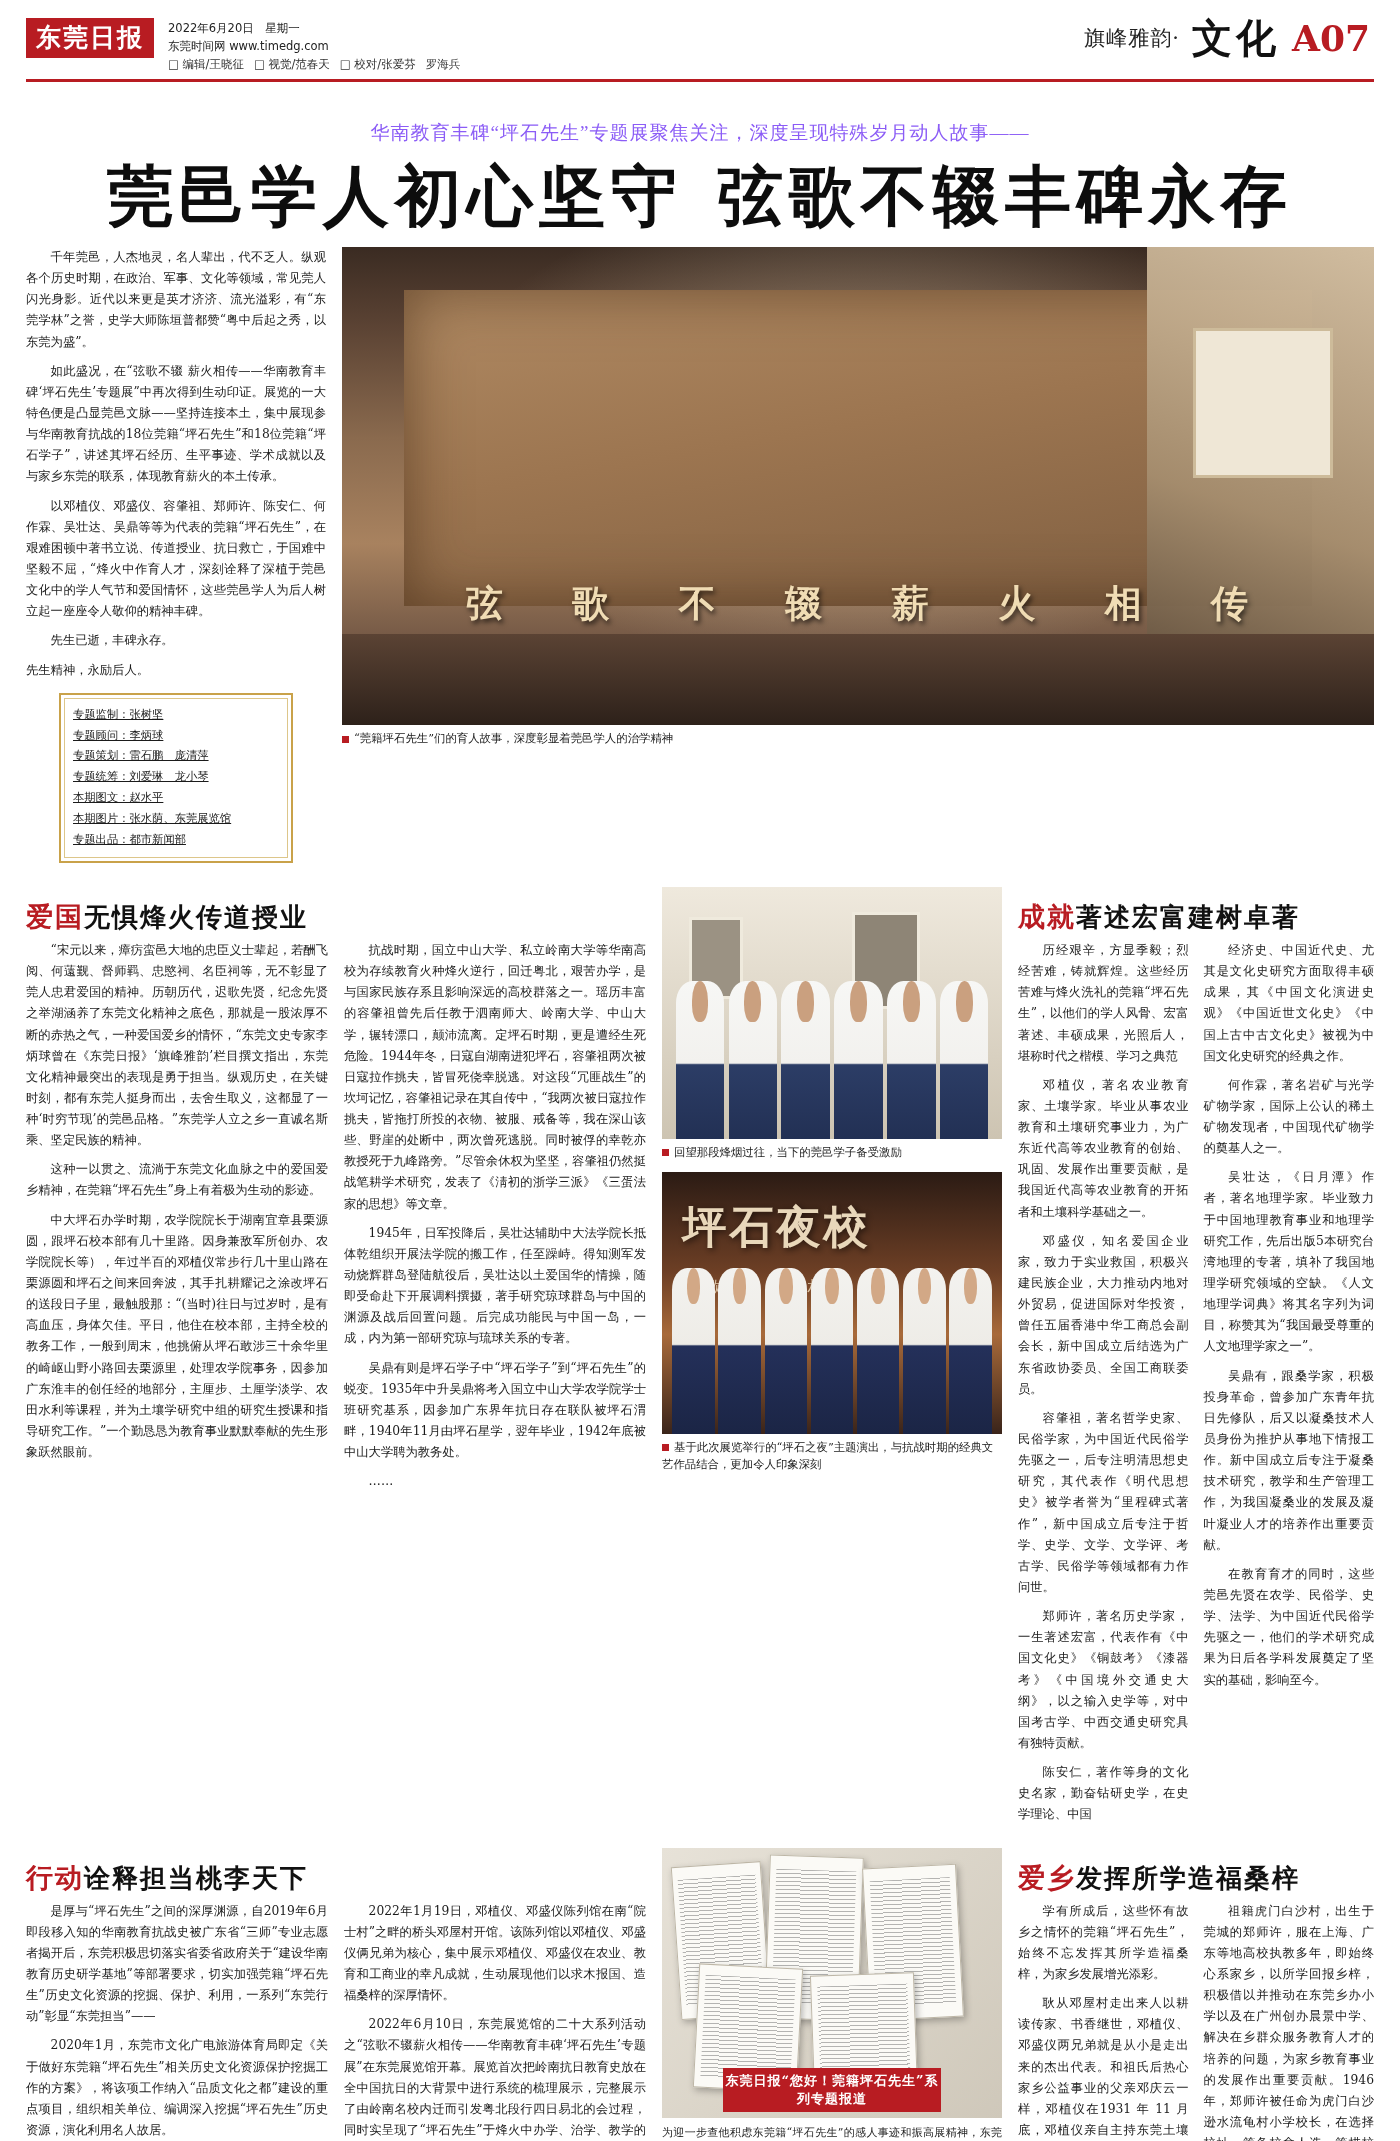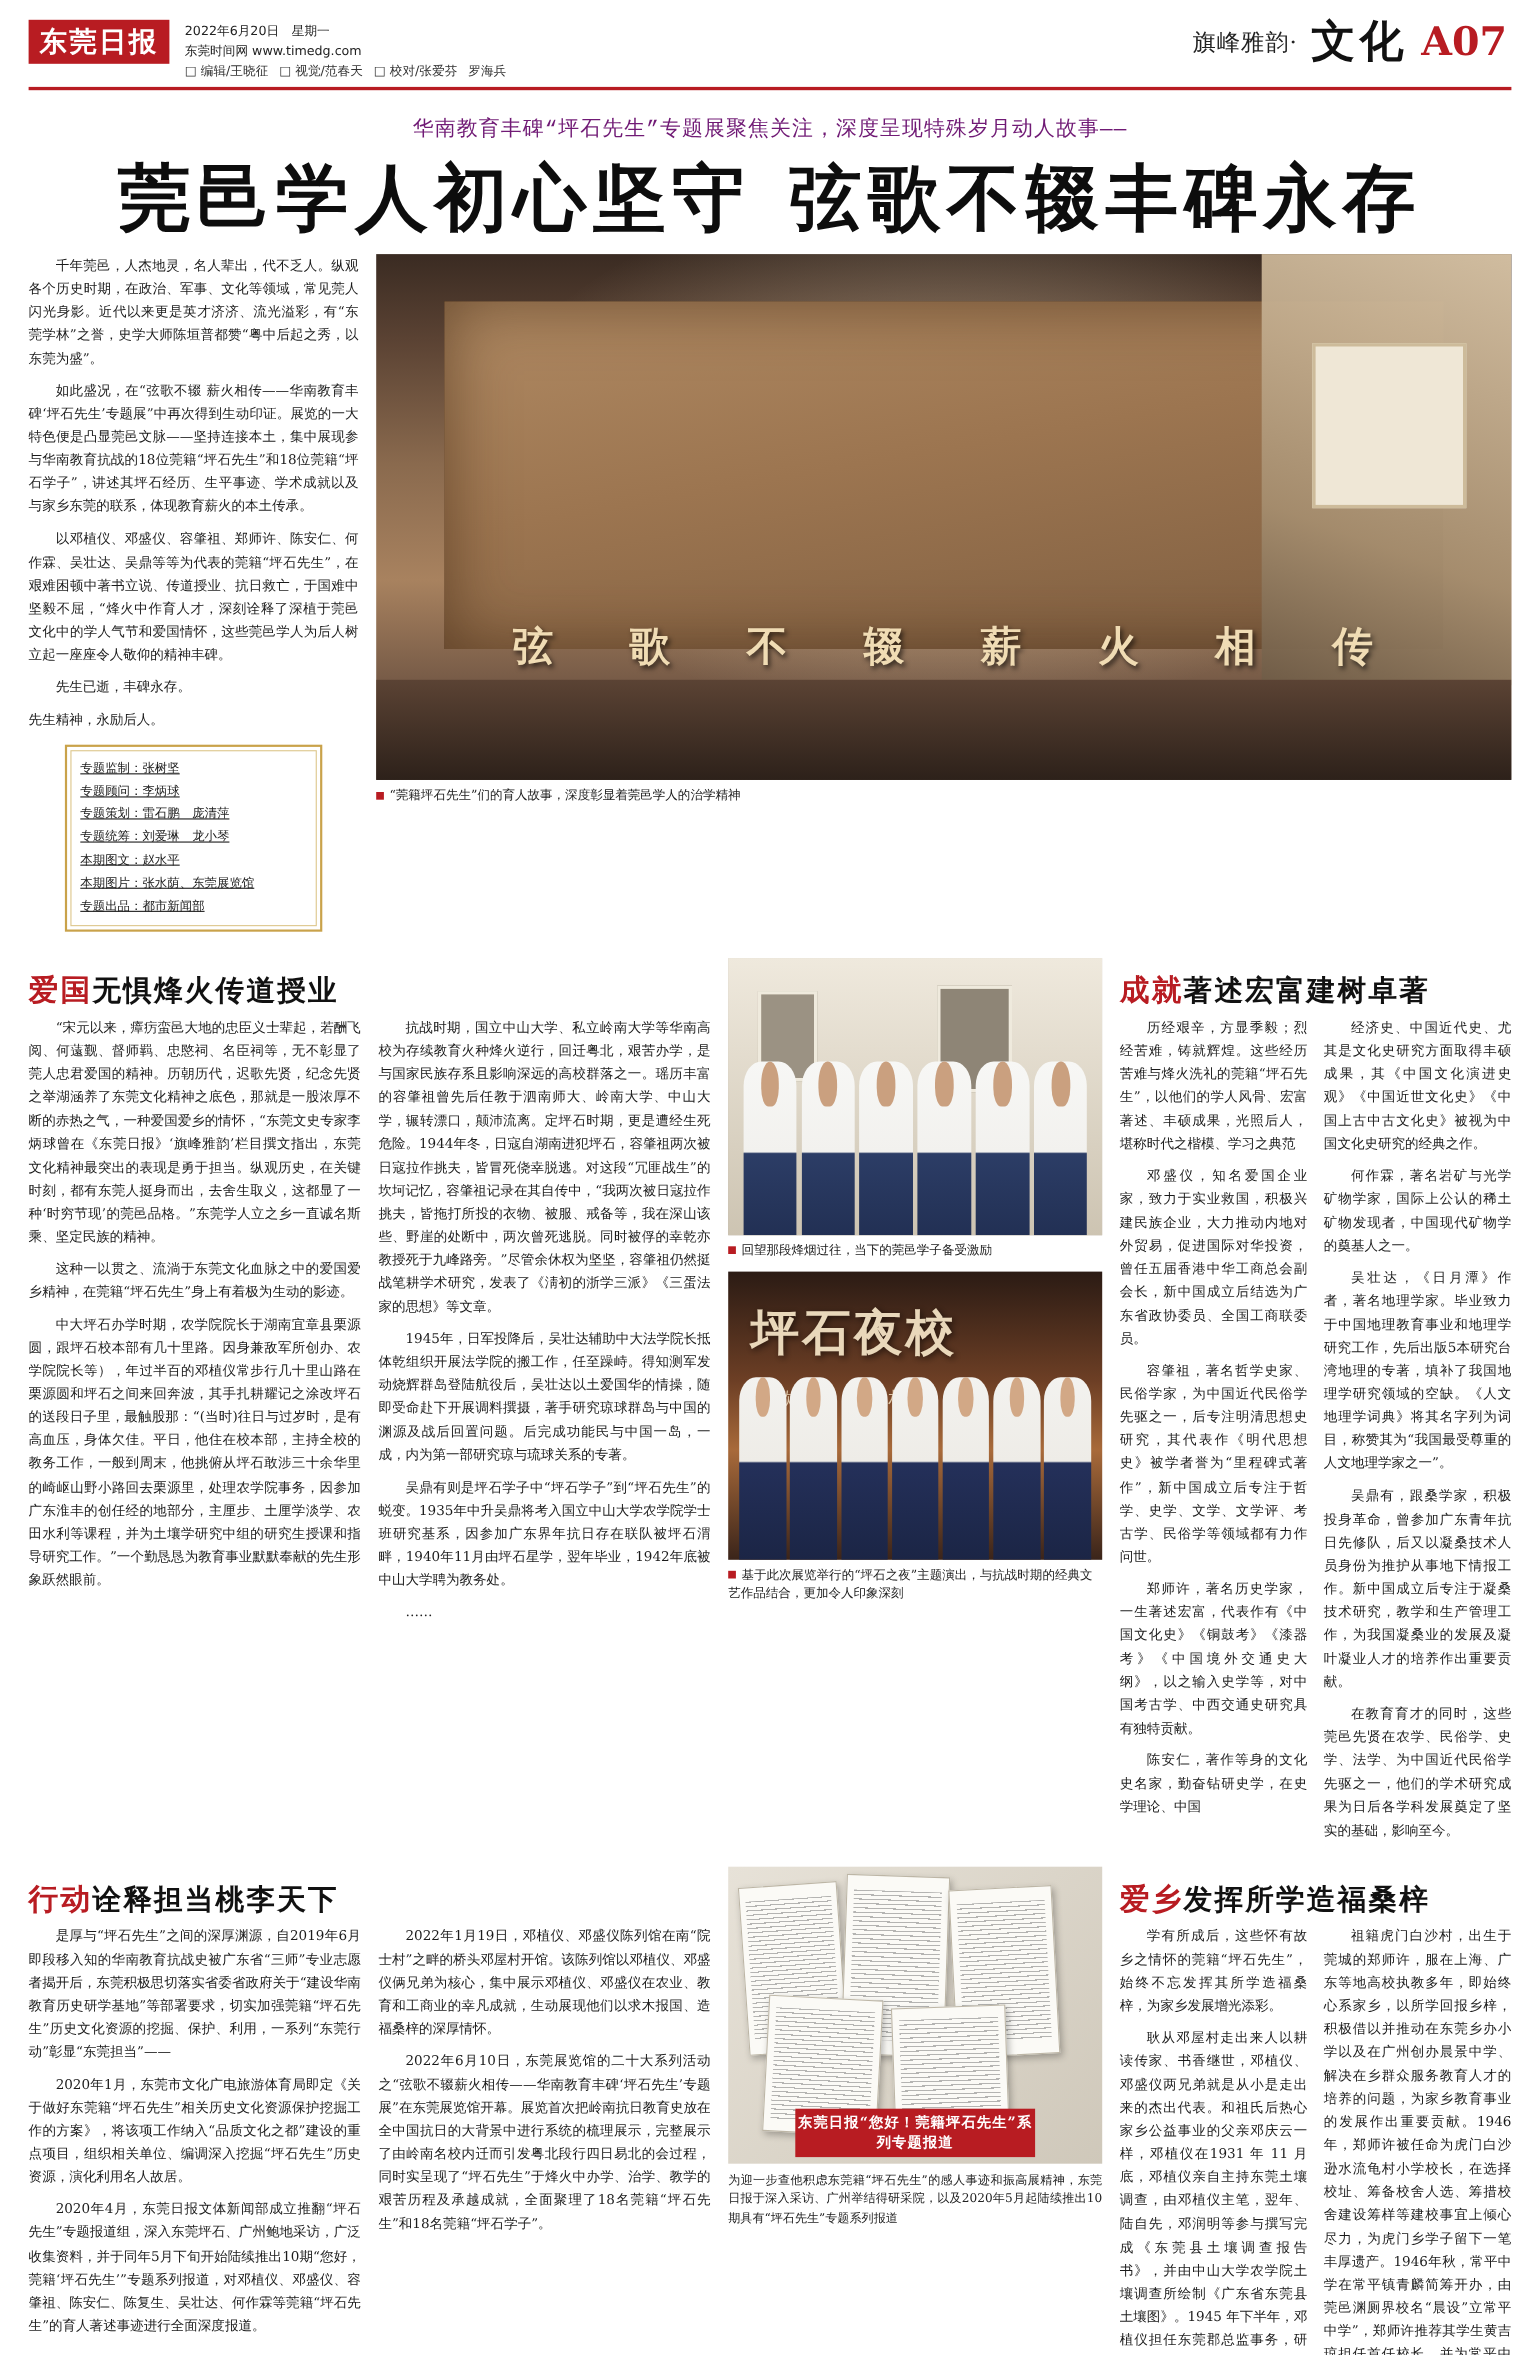--- a/index.html
+++ b/index.html
@@ -65,23 +65,23 @@
     font-size:36px;
     font-weight:bold;
     color:#b81c22;
     line-height:1;
   }
 
   
   .shoulder{
     text-align:center;
     font-size:19px;
-    font-family:Liberation Mono, monospace;
-    color:#701a75;
-    margin-top:22px;
+    font-family:Liberation Serif, serif;
+    color:#8b5cf6;
+    margin-top:38px;
     letter-spacing:1px;
   }
   .headline{
     text-align:center;
     font-family:"DejaVu Serif","Liberation Serif",serif;
     font-weight:bold;
     font-size:66px;
     letter-spacing:6px;
     margin:14px 0 8px 0;
     color:#0d0d0d;
@@ -454,20 +454,21 @@
     </div>
 
     <div style="flex:1;">
       <div class="sec-head">
         <span class="sec-kicker">成就</span>
         <span class="sec-title">著述宏富建树卓著</span>
       </div>
       <div style="display:flex;gap:15px;">
         <div style="flex:1;">
           <p class="cn">历经艰辛，方显季毅；烈经苦难，铸就辉煌。这些经历苦难与烽火洗礼的莞籍“坪石先生”，以他们的学人风骨、宏富著述、丰硕成果，光照后人，堪称时代之楷模、学习之典范</p>
+          <p class="cn">邓植仪，著名农业教育家、土壤学家。毕业从事农业教育和土壤研究事业力，为广东近代高等农业教育的创始、巩固、发展作出重要贡献，是我国近代高等农业教育的开拓者和土壤科学基础之一。</p>
           <p class="cn">邓盛仪，知名爱国企业家，致力于实业救国，积极兴建民族企业，大力推动内地对外贸易，促进国际对华投资，曾任五届香港中华工商总会副会长，新中国成立后结选为广东省政协委员、全国工商联委员。</p>
           <p class="cn">容肇祖，著名哲学史家、民俗学家，为中国近代民俗学先驱之一，后专注明清思想史研究，其代表作《明代思想史》被学者誉为“里程碑式著作”，新中国成立后专注于哲学、史学、文学、文学评、考古学、民俗学等领域都有力作问世。</p>
           <p class="cn">郑师许，著名历史学家，一生著述宏富，代表作有《中国文化史》《铜鼓考》《漆器考》《中国境外交通史大纲》，以之输入史学等，对中国考古学、中西交通史研究具有独特贡献。</p>
           <p class="cn">陈安仁，著作等身的文化史名家，勤奋钻研史学，在史学理论、中国</p>
         </div>
         <div style="flex:1;">
           <p class="cn">经济史、中国近代史、尤其是文化史研究方面取得丰硕成果，其《中国文化演进史观》《中国近世文化史》《中国上古中古文化史》被视为中国文化史研究的经典之作。</p>
           <p class="cn">何作霖，著名岩矿与光学矿物学家，国际上公认的稀土矿物发现者，中国现代矿物学的奠基人之一。</p>
           <p class="cn">吴壮达，《日月潭》作者，著名地理学家。毕业致力于中国地理教育事业和地理学研究工作，先后出版5本研究台湾地理的专著，填补了我国地理学研究领域的空缺。《人文地理学词典》将其名字列为词目，称赞其为“我国最受尊重的人文地理学家之一”。</p>
           <p class="cn">吴鼎有，跟桑学家，积极投身革命，曾参加广东青年抗日先修队，后又以凝桑技术人员身份为推护从事地下情报工作。新中国成立后专注于凝桑技术研究，教学和生产管理工作，为我国凝桑业的发展及凝叶凝业人才的培养作出重要贡献。</p>

